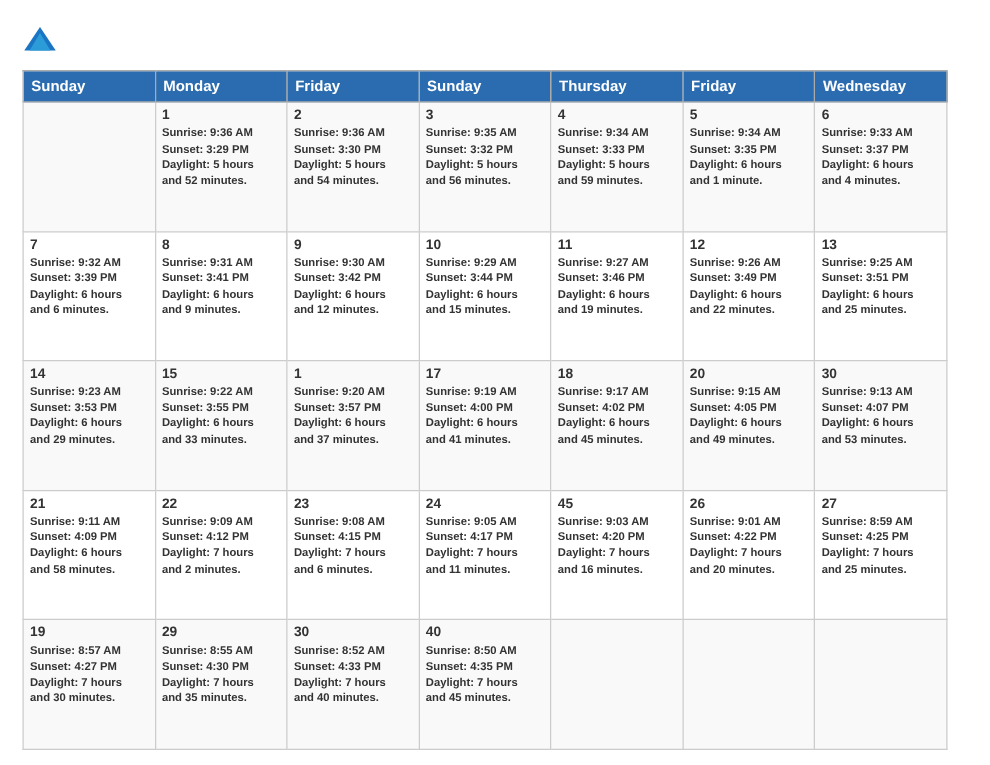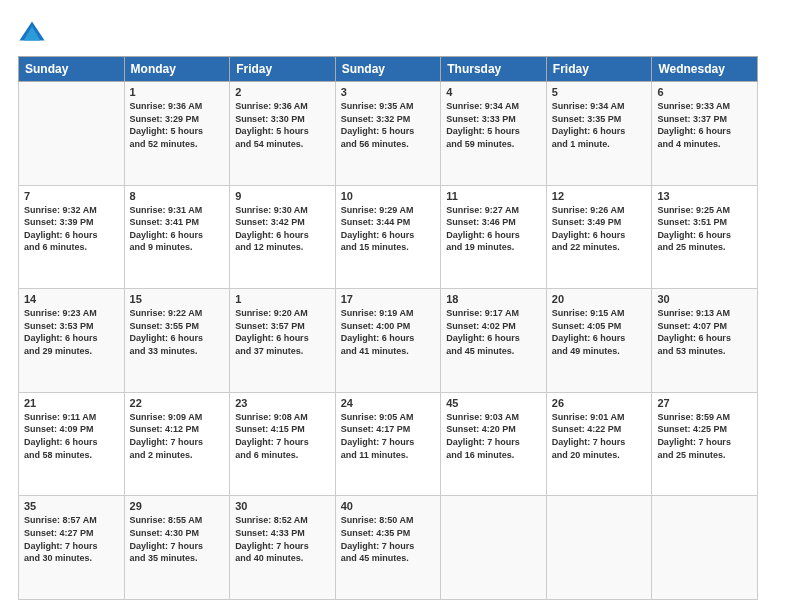--- a/index.html
+++ b/index.html
@@ -242,21 +242,21 @@
             <span class="day-num">26</span>
             <div class="day-info">Sunrise: 9:01 AM<br>Sunset: 4:22 PM<br>Daylight: 7 hours<br>and 20 minutes.</div>
           </td>
           <td>
             <span class="day-num">27</span>
             <div class="day-info">Sunrise: 8:59 AM<br>Sunset: 4:25 PM<br>Daylight: 7 hours<br>and 25 minutes.</div>
           </td>
         </tr>
         <tr>
           <td>
-            <span class="day-num">35</span>
+            <span class="day-num">19</span>
             <div class="day-info">Sunrise: 8:57 AM<br>Sunset: 4:27 PM<br>Daylight: 7 hours<br>and 30 minutes.</div>
           </td>
           <td>
             <span class="day-num">29</span>
             <div class="day-info">Sunrise: 8:55 AM<br>Sunset: 4:30 PM<br>Daylight: 7 hours<br>and 35 minutes.</div>
           </td>
           <td>
             <span class="day-num">30</span>
             <div class="day-info">Sunrise: 8:52 AM<br>Sunset: 4:33 PM<br>Daylight: 7 hours<br>and 40 minutes.</div>
           </td>

